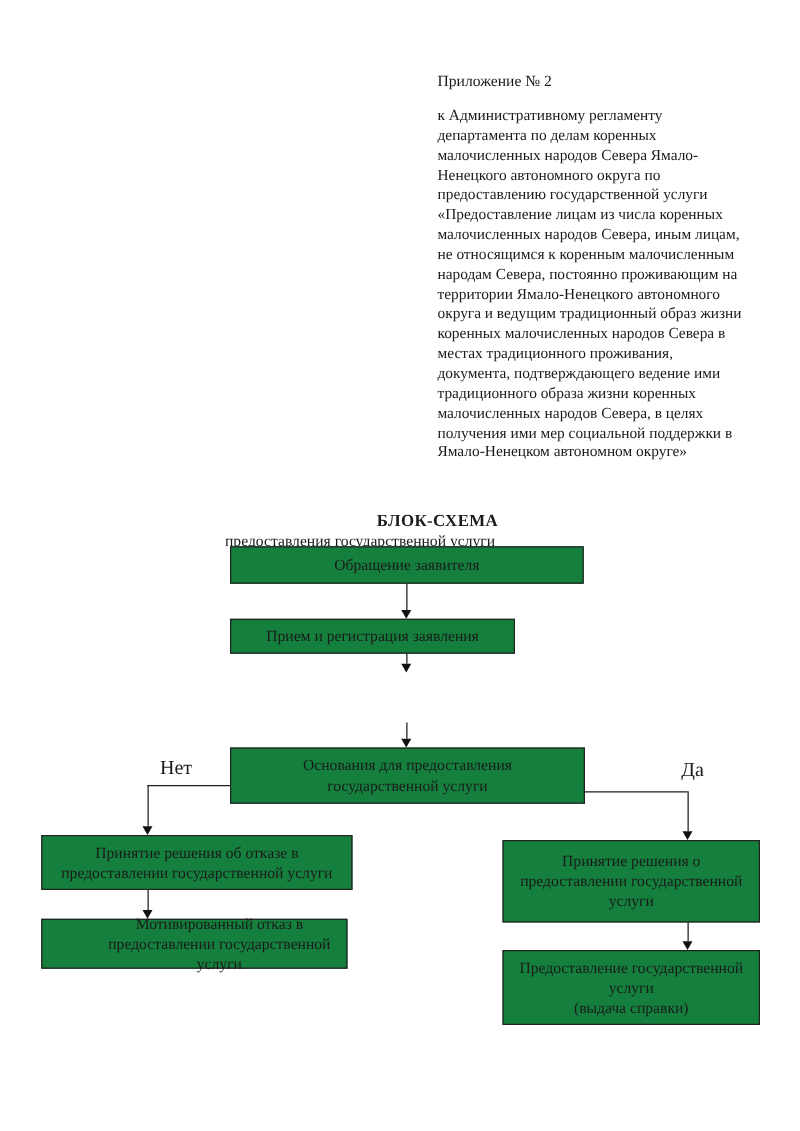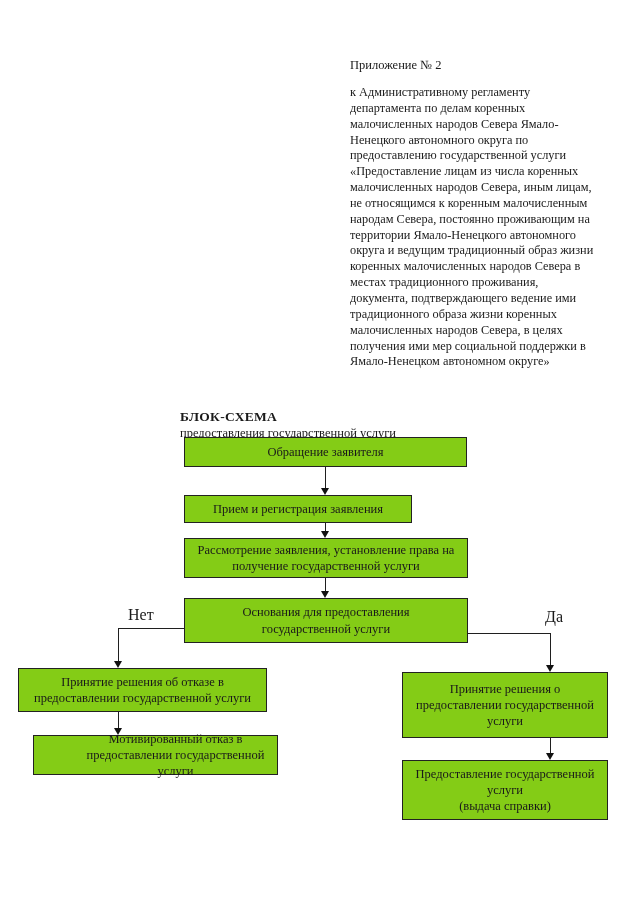--- a/index.html
+++ b/index.html
@@ -30,52 +30,52 @@
     font-size: 12.3px;
     line-height: 15.85px;
     white-space: pre-line;
   }
   
   .fc-title {
     position: absolute;
     left: 180px;
     top: 409px;
     width: 340px;
-    text-align: left;
+    text-align: center;
     font-weight: bold;
     font-size: 13.5px;
     letter-spacing: 0.3px;
   }
   .fc-subtitle {
     position: absolute;
     left: 180px;
     top: 426px;
     width: 340px;
     text-align: left;
     font-size: 12.5px;
   }
   
   .node {
     position: absolute;
     border: 1px solid #222222;
-    background: #84cc16;
+    background: #15803d;
     display: flex;
     align-items: center;
     justify-content: center;
     text-align: center;
     font-size: 12.5px;
     line-height: 1.3;
     white-space: pre-line;
     padding: 2px 6px;
   }
   .n1 { left: 184px; top: 437px; width: 283px; height: 30px; }
   .n2 { left: 184px; top: 495px; width: 228px; height: 28px; }
   .n3 { left: 184px; top: 538px; width: 284px; height: 40px; }
   .n4 { left: 184px; top: 598px; width: 284px; height: 45px; }
-  .n5 { left: 18px;  top: 668px; width: 249px; height: 44px; }
+  .n5 { left: 33px;  top: 668px; width: 249px; height: 44px; }
   .n6 { left: 33px;  top: 735px; width: 245px; height: 40px; padding-left: 46px; }
   .n7 { left: 402px; top: 672px; width: 206px; height: 66px; }
   .n8 { left: 402px; top: 760px; width: 206px; height: 60px; }
   
   .vline {
     position: absolute;
     width: 1px;
     background: #1f1f1f;
   }
   .hline {
@@ -123,22 +123,20 @@
 малочисленных народов Севера, в целях
 получения ими мер социальной поддержки в
 Ямало-Ненецком автономном округе»</div>
   </div>
 
   <div class="fc-title">БЛОК-СХЕМА</div>
   <div class="fc-subtitle">предоставления государственной услуги</div>
 
   <div class="node n1">Обращение заявителя</div>
   <div class="node n2">Прием и регистрация заявления</div>
-  <div class="node n3">Рассмотрение заявления, установление права на
-получение государственной услуги</div>
   <div class="node n4">Основания для предоставления
 государственной услуги</div>
   <div class="node n5">Принятие решения об отказе в
 предоставлении государственной услуги</div>
   <div class="node n6">Мотивированный отказ в
 предоставлении государственной услуги</div>
   <div class="node n7">Принятие решения о
 предоставлении государственной
 услуги</div>
   <div class="node n8">Предоставление государственной

